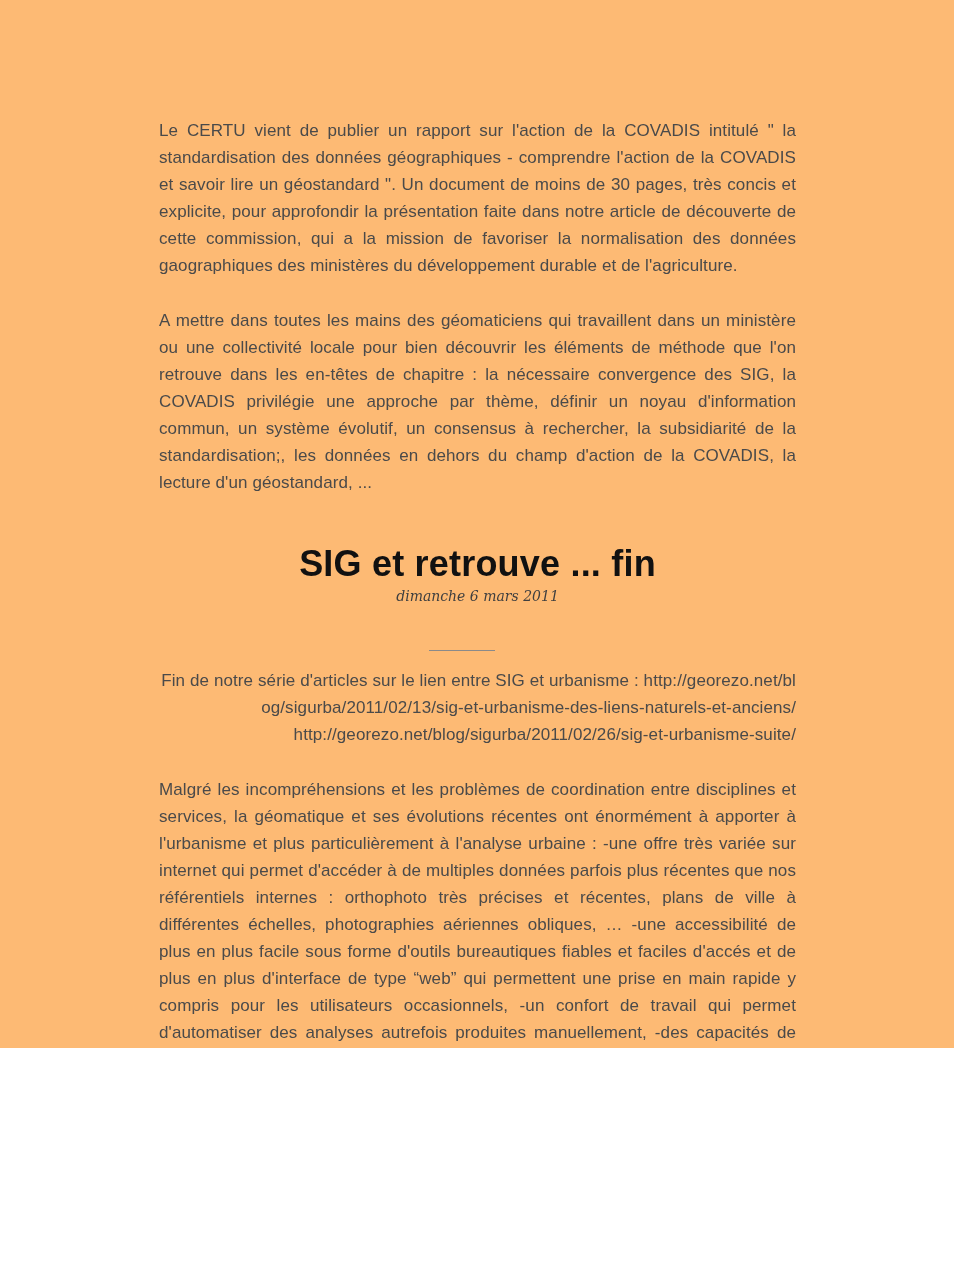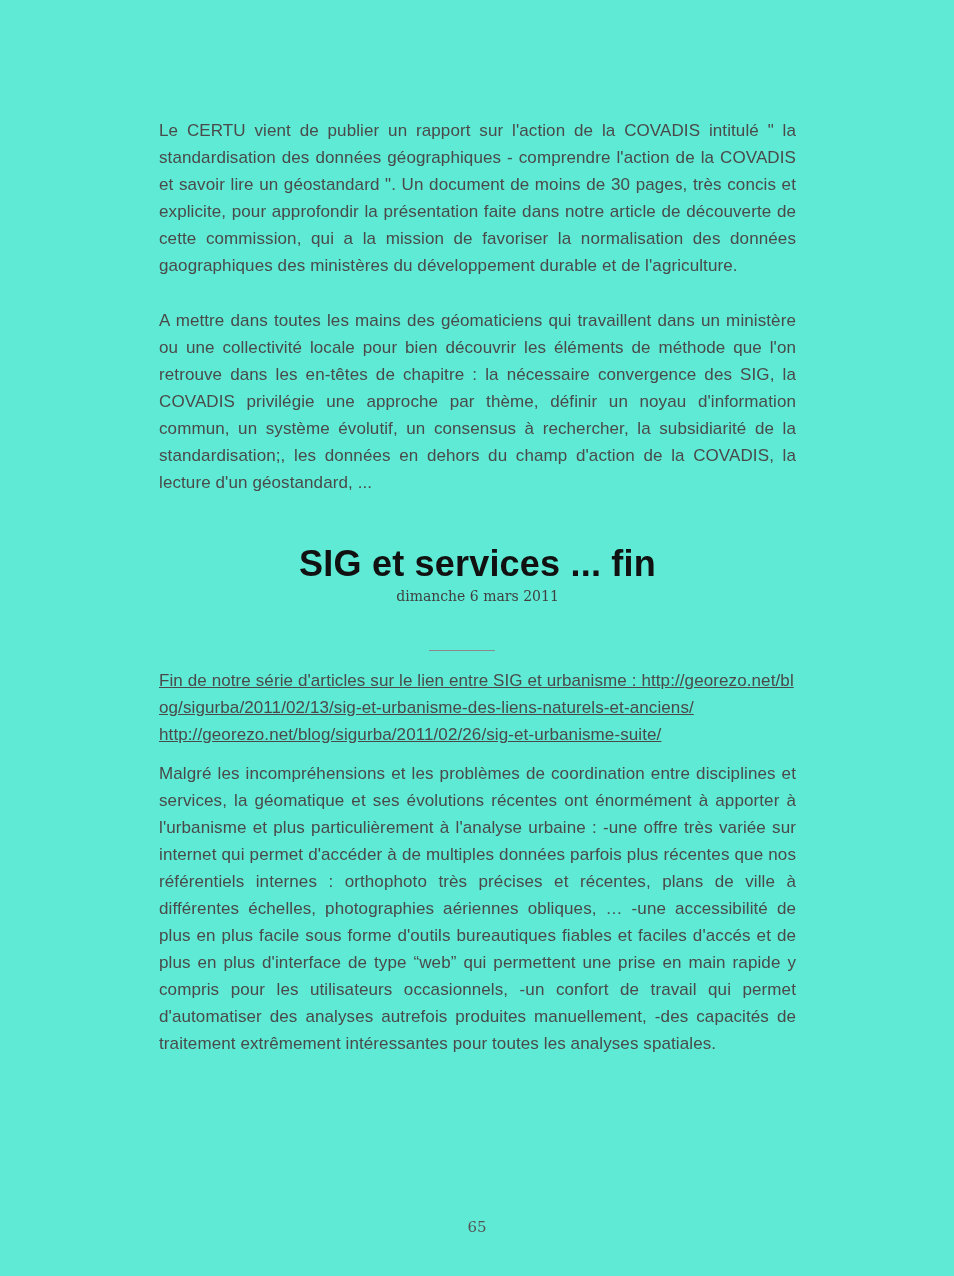--- a/index.html
+++ b/index.html
@@ -3,57 +3,57 @@
 <meta charset="utf-8">
 <style>
   html, body {
     margin: 0;
     padding: 0;
     background: #ffffff;
   }
   .page {
     position: relative;
     width: 954px;
-    height: 1276px;
-    background: #5eead4;
+    height: 1048px;
+    background: #fdba74;
     overflow: hidden;
     font-family: "Liberation Sans", sans-serif;
   }
   .content {
     position: absolute;
     left: 159px;
     top: 117px;
     width: 637px;
     color: #4a4a4a;
   }
   .para {
     font-size: 17px;
     line-height: 27px;
     text-align: justify;
     margin: 0 0 28px 0;
     letter-spacing: 0.1px;
   }
   .para.links {
-    text-align: left;
+    text-align: right;
     word-break: break-all;
     white-space: pre-wrap;
-    margin-bottom: 12px;
-    text-decoration: underline;
+    margin-bottom: 28px;
   }
   .article-title {
     font-size: 36px;
     line-height: 40px;
     font-weight: bold;
     color: #111111;
     text-align: center;
     margin: 48px 0 4px 0;
     letter-spacing: 0.2px;
   }
   .article-date {
     font-family: "DejaVu Serif", serif;
+    font-style: italic;
     font-size: 14px;
     color: #3f3f3f;
     text-align: center;
     margin: 0 0 0 0;
   }
   .divider {
     border: none;
     border-top: 1px solid #8a8a8a;
     width: 66px;
     margin: 46px auto 16px auto;
@@ -74,21 +74,21 @@
 </head>
 <body>
 
 <div class="page">
   <div class="content">
 
     <p class="para">Le CERTU vient de publier un rapport sur l'action de la COVADIS intitulé " la standardisation des données géographiques - comprendre l'action de la COVADIS et savoir lire un géostandard ". Un document de moins de 30 pages, très concis et explicite, pour approfondir la présentation faite dans notre article de découverte de cette commission, qui a la mission de favoriser la normalisation des données gaographiques des ministères du développement durable et de l'agriculture.</p>
 
     <p class="para">A mettre dans toutes les mains des géomaticiens qui travaillent dans un ministère ou une collectivité locale pour bien découvrir les éléments de méthode que l'on retrouve dans les en-têtes de chapitre : la nécessaire convergence des SIG, la COVADIS privilégie une approche par thème, définir un noyau d'information commun, un système évolutif, un consensus à rechercher, la subsidiarité de la standardisation;, les données en dehors du champ d'action de la COVADIS, la lecture d'un géostandard, ...</p>
 
-    <h1 class="article-title">SIG et services ... fin</h1>
+    <h1 class="article-title">SIG et retrouve ... fin</h1>
 
     <div class="article-date">dimanche 6 mars 2011</div>
 
     <hr class="divider">
 
     <p class="para links">Fin de notre série d'articles sur le lien entre SIG et urbanisme : http://georezo.net/blog/sigurba/2011/02/13/sig-et-urbanisme-des-liens-naturels-et-anciens/
 http://georezo.net/blog/sigurba/2011/02/26/sig-et-urbanisme-suite/</p>
 
     <p class="para">Malgré les incompréhensions et les problèmes de coordination entre disciplines et services, la géomatique et ses évolutions récentes ont énormément à apporter à l'urbanisme et plus particulièrement à l'analyse urbaine : -une offre très variée sur internet qui permet d'accéder à de multiples données parfois plus récentes que nos référentiels internes : orthophoto très précises et récentes, plans de ville à différentes échelles, photographies aériennes obliques, … -une accessibilité de plus en plus facile sous forme d'outils bureautiques fiables et faciles d'accés et de plus en plus d'interface de type “web” qui permettent une prise en main rapide y compris pour les utilisateurs occasionnels, -un confort de travail qui permet d'automatiser des analyses autrefois produites manuellement, -des capacités de traitement extrêmement intéressantes pour toutes les analyses spatiales.</p>
 

